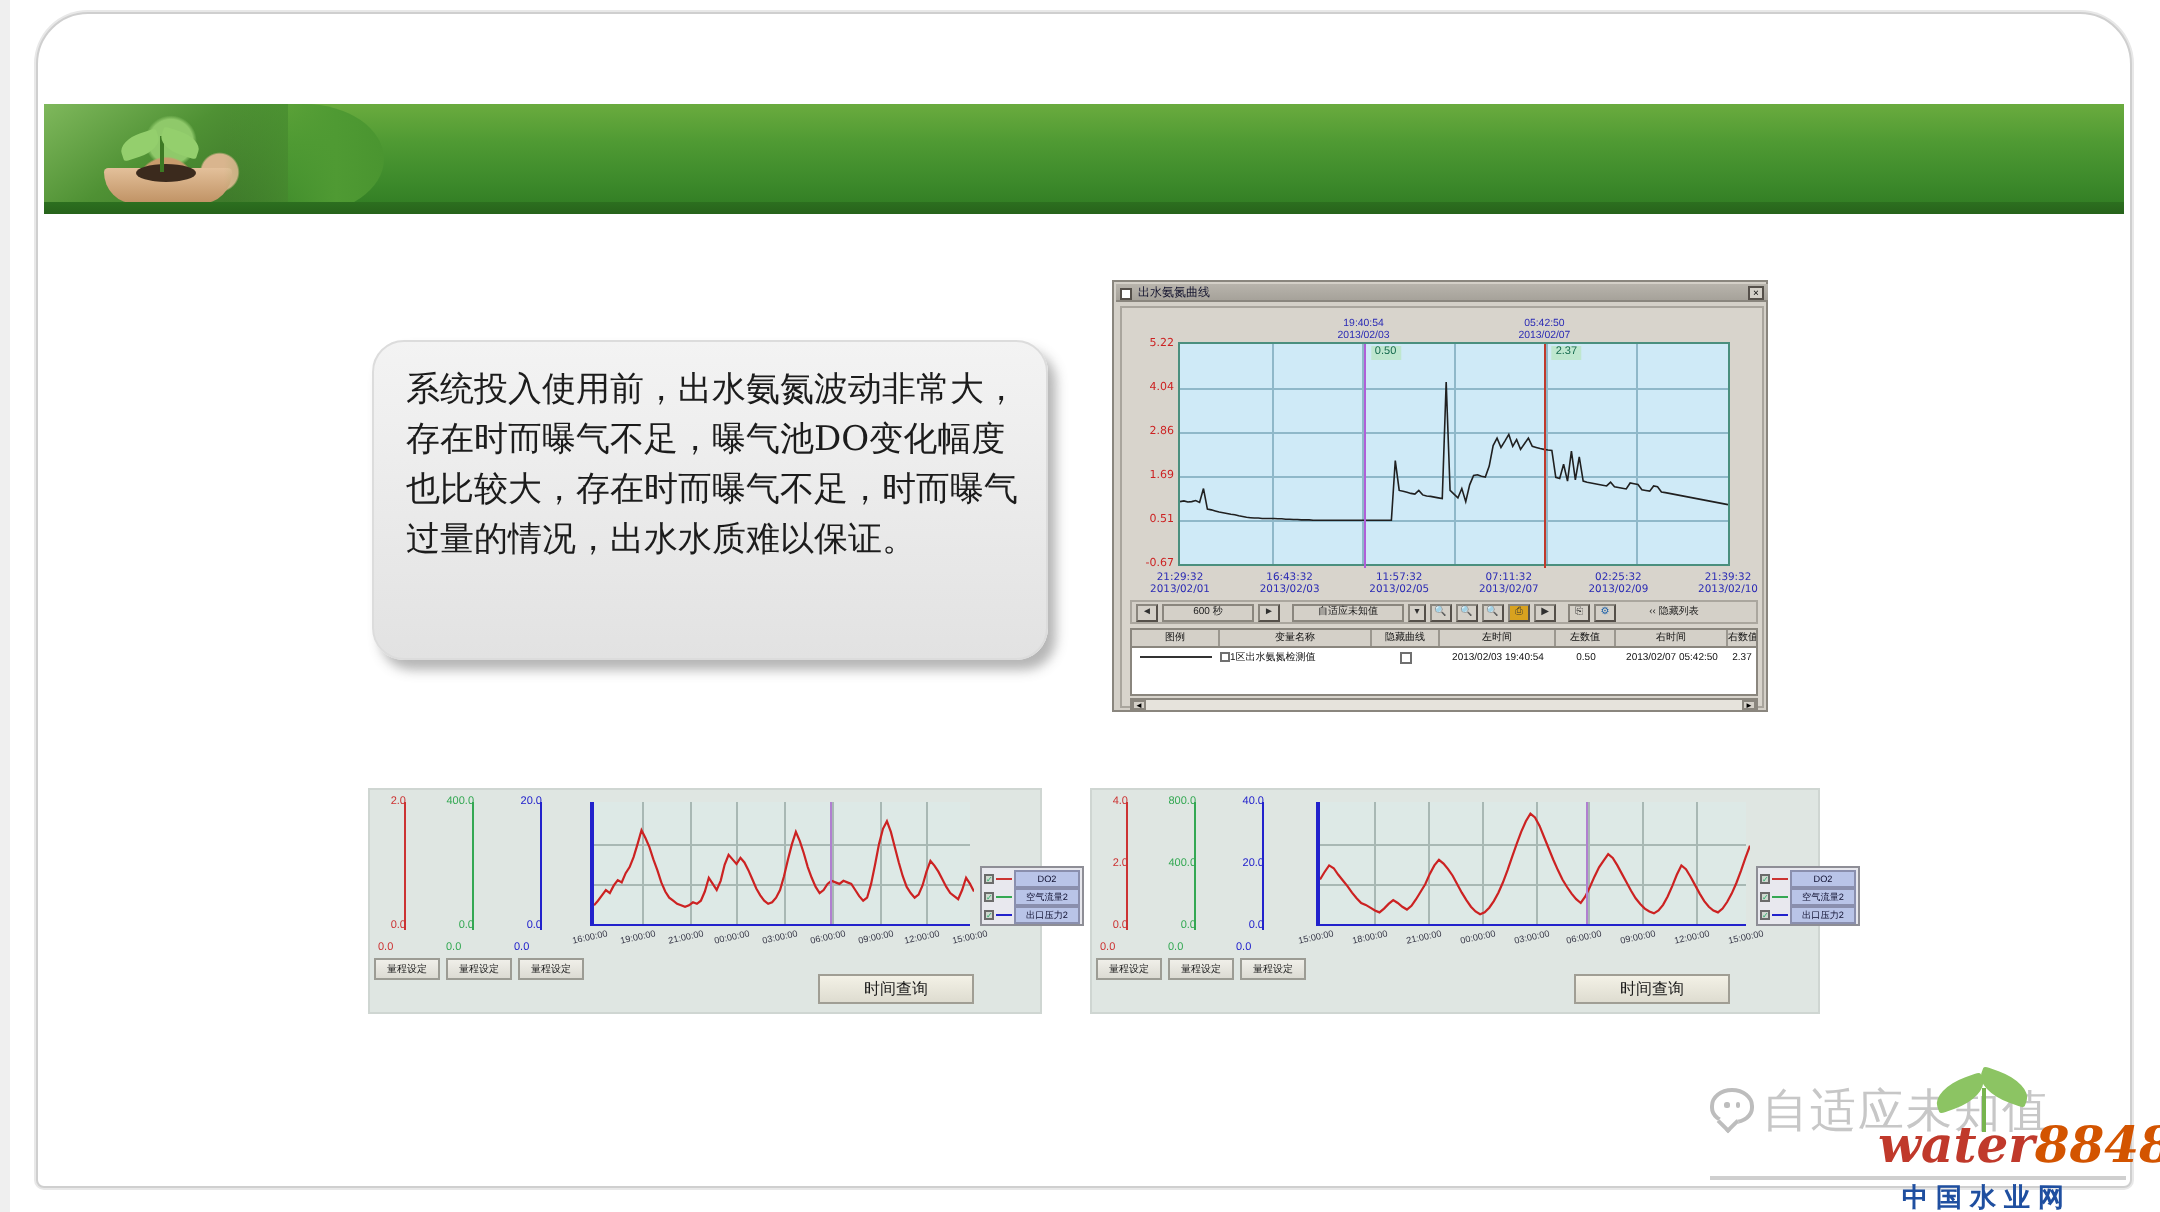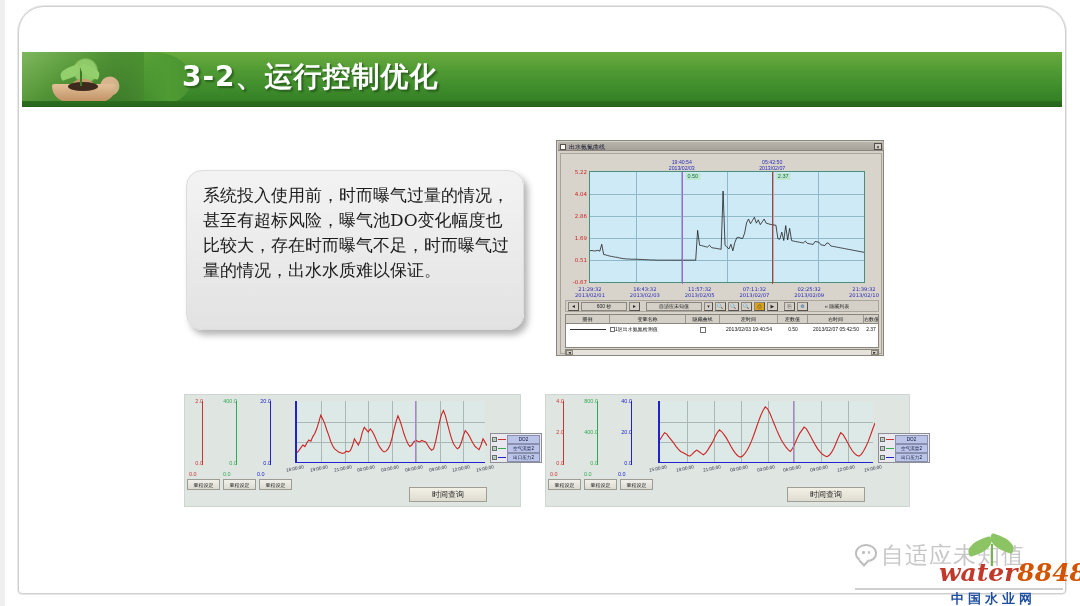--- a/index.html
+++ b/index.html
@@ -292,26 +292,25 @@
 
   <div id="header">
     <div id="header-photo">
       <div class="palm"></div>
       <div class="soil"></div>
       <div class="sprout-stem"></div>
       <div class="leaf l"></div>
       <div class="leaf r"></div>
     </div>
     <div id="header-photo-fade"></div>
-    <div id="header-title">3-2、运行控制优化</div>
   </div>
 
 
   <div id="callout">
-    <div id="callout-text">系统投入使用前，时而曝气过量的情况，甚至有超标风险，曝气池DO变化幅度也比较大，存在时而曝气不足，时而曝气过量的情况，出水水质难以保证。</div>
+    <div id="callout-text">系统投入使用前，出水氨氮波动非常大，存在时而曝气不足，曝气池DO变化幅度也比较大，存在时而曝气不足，时而曝气过量的情况，出水水质难以保证。</div>
   </div>
 
   <div id="scada">
     <div id="scada-titlebar">
       <div class="ticon"></div>
       <div id="scada-title-text">出水氨氮曲线</div>
       <div id="scada-close">×</div>
     </div>
 
     <div id="scada-inner">

